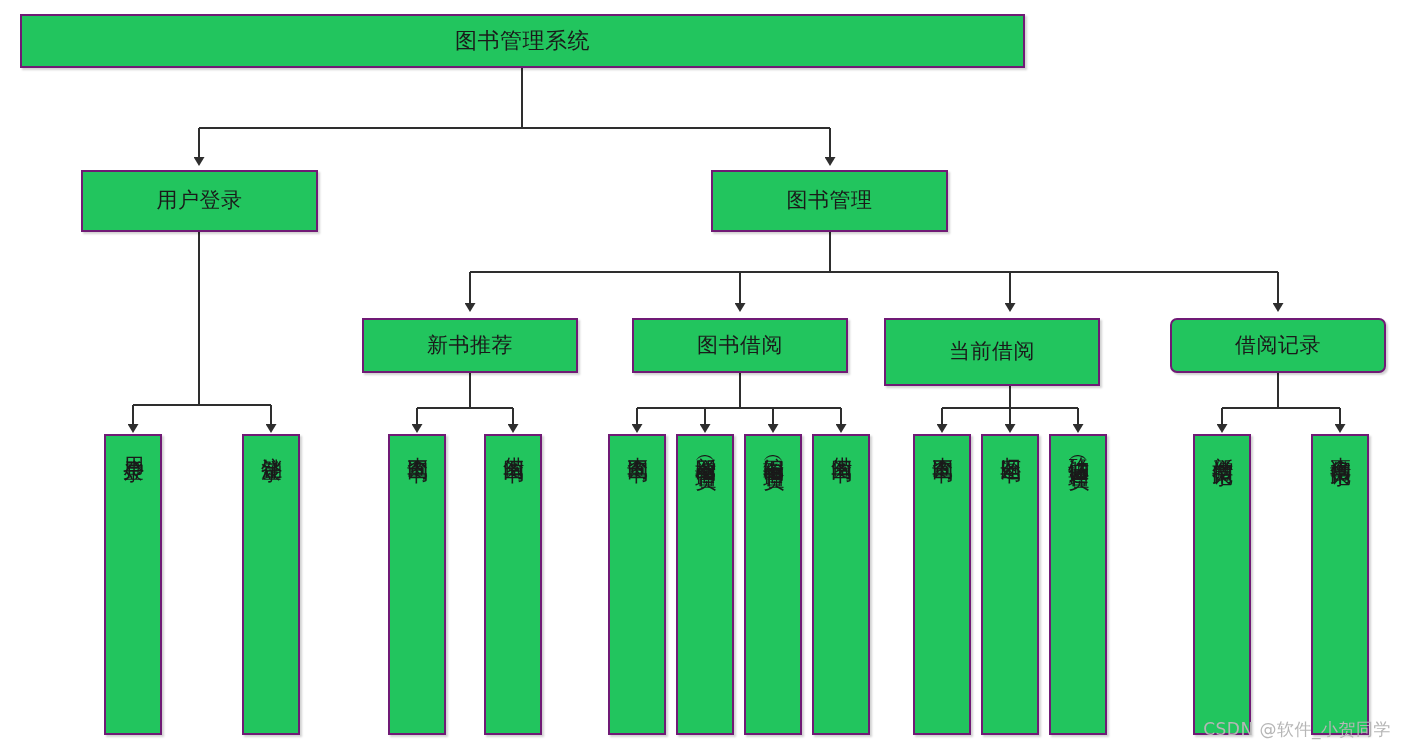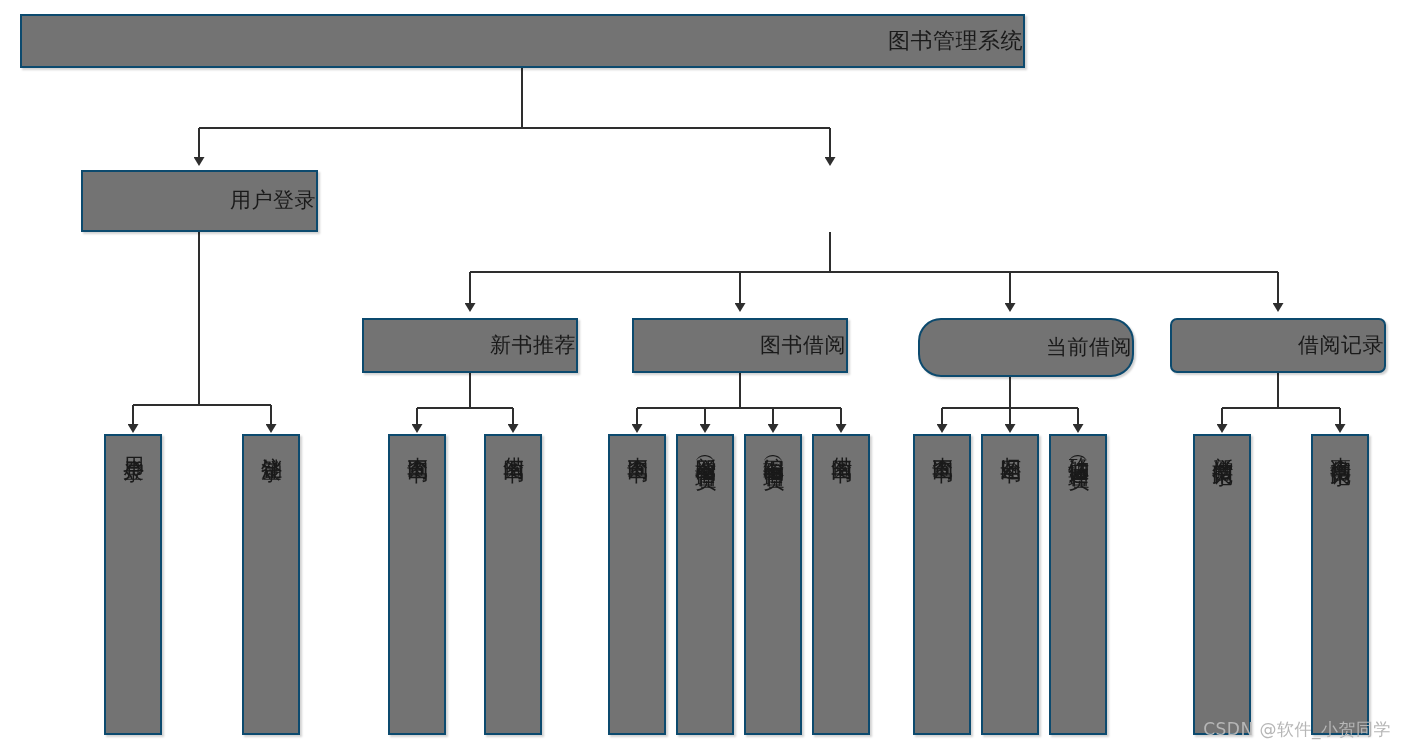--- a/index.html
+++ b/index.html
@@ -21,26 +21,26 @@
   #diagram-svg {
     position: absolute;
     left: 0;
     top: 0;
     width: 1405px;
     height: 747px;
   }
   .node {
     position: absolute;
     box-sizing: border-box;
-    background: #737373;
-    border: 2px solid #0c4a6e;
+    background: #22c55e;
+    border: 2px solid #701a75;
     box-shadow: 2px 2px 2px rgba(0,0,0,0.18);
     display: flex;
     align-items: center;
-    justify-content: flex-end;
+    justify-content: center;
     color: #1a1a1a;
     z-index: 2;
   }
   .node-label {
     display: block;
     text-align: center;
     line-height: 1.32;
     letter-spacing: 0.5px;
   }
   .node.horizontal .node-label {
@@ -129,30 +129,33 @@
   </svg>
 
   <div class="node horizontal root" style="left:20px; top:14px; width:1005px; height:54px;">
     <span class="node-label">图书管理系统</span>
   </div>
 
   <div class="node horizontal" style="left:81px; top:170px; width:237px; height:62px;">
     <span class="node-label">用户登录</span>
   </div>
 
+  <div class="node horizontal" style="left:711px; top:170px; width:237px; height:62px;">
+    <span class="node-label">图书管理</span>
+  </div>
 
   <div class="node horizontal" style="left:362px; top:318px; width:216px; height:55px;">
     <span class="node-label">新书推荐</span>
   </div>
 
   <div class="node horizontal" style="left:632px; top:318px; width:216px; height:55px;">
     <span class="node-label">图书借阅</span>
   </div>
 
-  <div class="node horizontal" style="left:918px; top:318px; width:216px; height:59px;border-radius:23px;">
+  <div class="node horizontal" style="left:884px; top:318px; width:216px; height:68px;">
     <span class="node-label">当前借阅</span>
   </div>
 
   <div class="node horizontal" style="left:1170px; top:318px; width:216px; height:55px;border-radius:7px;">
     <span class="node-label">借阅记录</span>
   </div>
 
   <div class="node vertical" style="left:104px; top:434px; width:58px; height:301px;">
     <span class="node-label">用户登录</span>
   </div>

